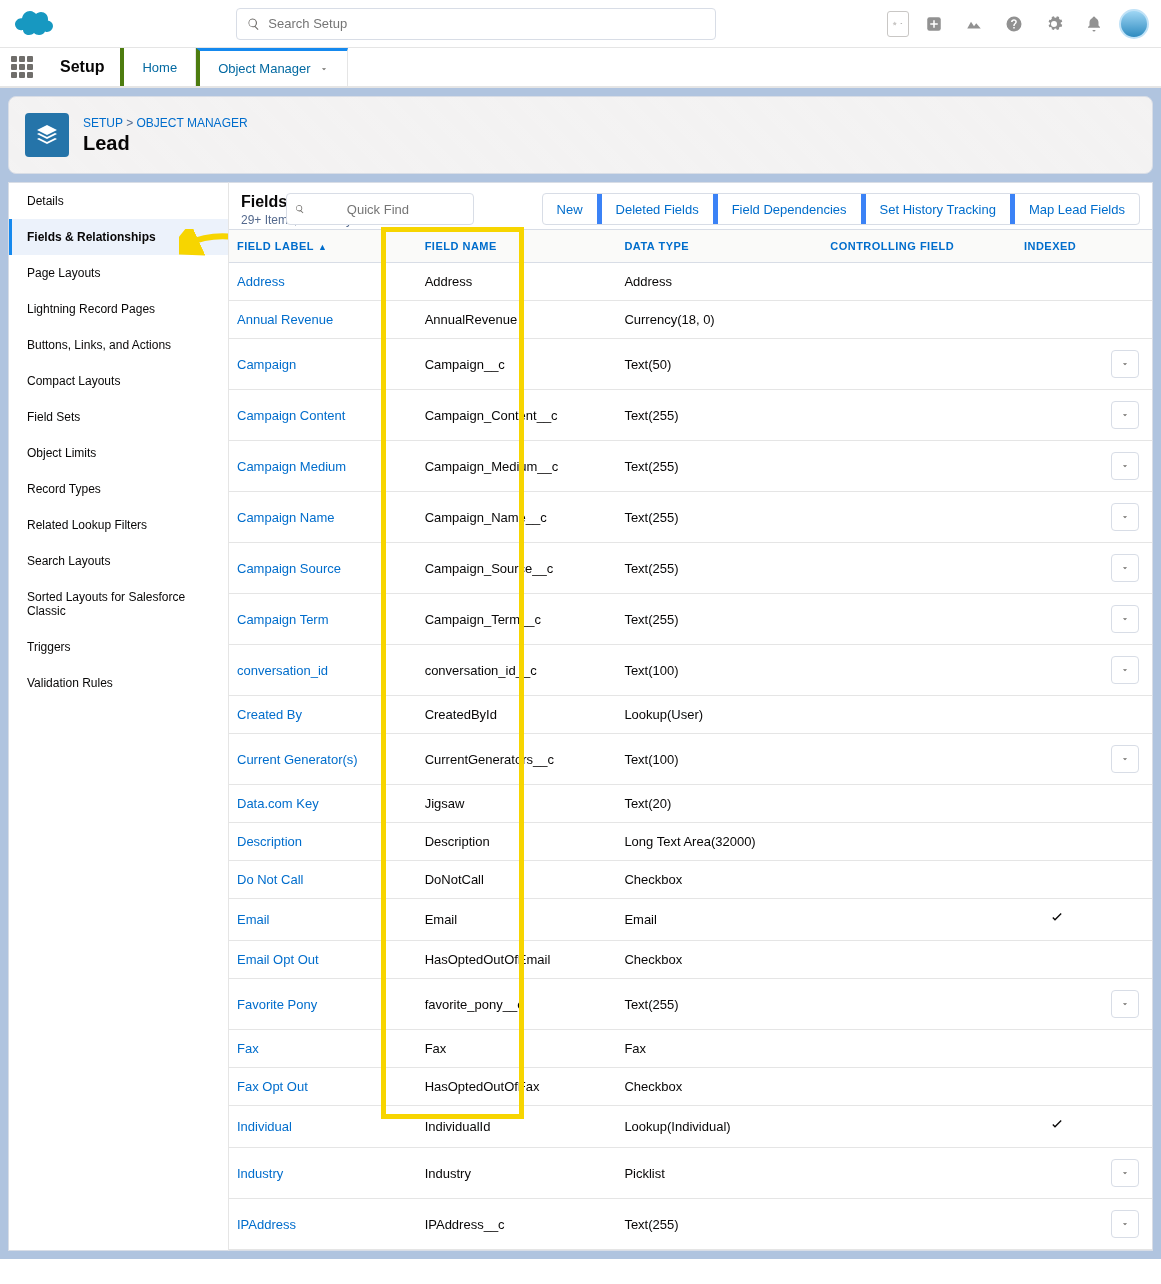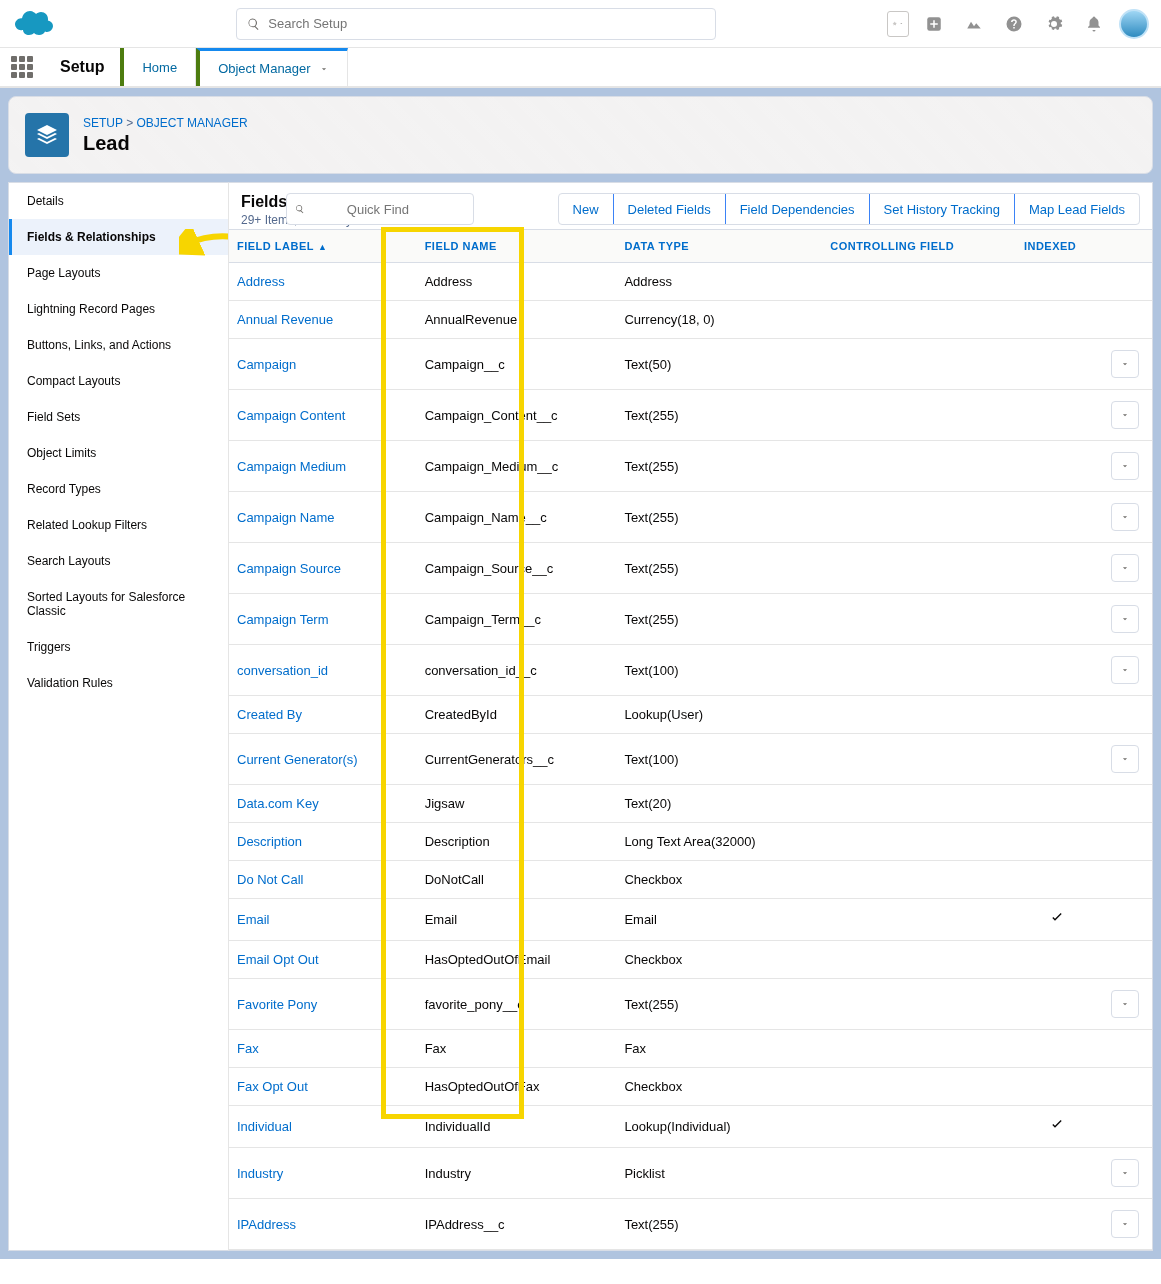--- a/index.html
+++ b/index.html
@@ -50,21 +50,21 @@
 
 .main{flex:1;background:#fff;border:1px solid #d8dde6;border-left:1px solid #e5e5e5;position:relative;}
 .main-head{padding:10px 12px 0 12px;display:flex;align-items:flex-start;gap:12px;border-bottom:1px solid #d8dde6;}
 .main-title-block{flex-shrink:0;}
 .main-title{font-size:16px;font-weight:700;white-space:nowrap;}
 .main-sub{font-size:12px;color:#54698d;margin-top:2px;white-space:nowrap;}
 .quick-find{border:1px solid #d8dde6;border-radius:4px;height:32px;display:flex;align-items:center;padding:0 8px;width:188px;margin-left:-140px;background:#fff;z-index:2;gap:36px;}
 .quick-find svg{width:14px;height:14px;fill:#706e6b;margin-right:6px;}
 .quick-find input{border:none;outline:none;width:100%;font-size:13px;}
 .action-btns{margin-left:auto;display:flex;border:1px solid #d8dde6;border-radius:4px;overflow:hidden;height:32px;margin-bottom:4px;}
-.action-btn{padding:0 14px;color:#006dcc;font-size:13px;display:flex;align-items:center;border-left:1px solid #3b82f6;cursor:pointer;white-space:nowrap;}
+.action-btn{padding:0 14px;color:#006dcc;font-size:13px;display:flex;align-items:center;border-left:5px solid #3b82f6;cursor:pointer;white-space:nowrap;}
 .action-btn:first-child{border-left:none;}
 
 .table{width:100%;border-collapse:collapse;}
 .table th{text-align:left;font-size:11px;font-weight:700;color:#006dcc;letter-spacing:.5px;padding:10px 8px;border-bottom:1px solid #d8dde6;text-transform:uppercase;background:#fafaf9;}
 .table th .sort{margin-left:4px;font-size:9px;}
 .table td{padding:11px 8px;border-bottom:1px solid #e5e5e5;font-size:13px;vertical-align:middle;}
 .table td.label a{color:#006dcc;text-decoration:none;}
 .table td.actions{width:40px;text-align:center;}
 .row-menu{width:28px;height:28px;border:1px solid #d8dde6;border-radius:4px;display:inline-flex;align-items:center;justify-content:center;background:#fff;}
 .row-menu svg{width:10px;height:10px;fill:#706e6b;}

